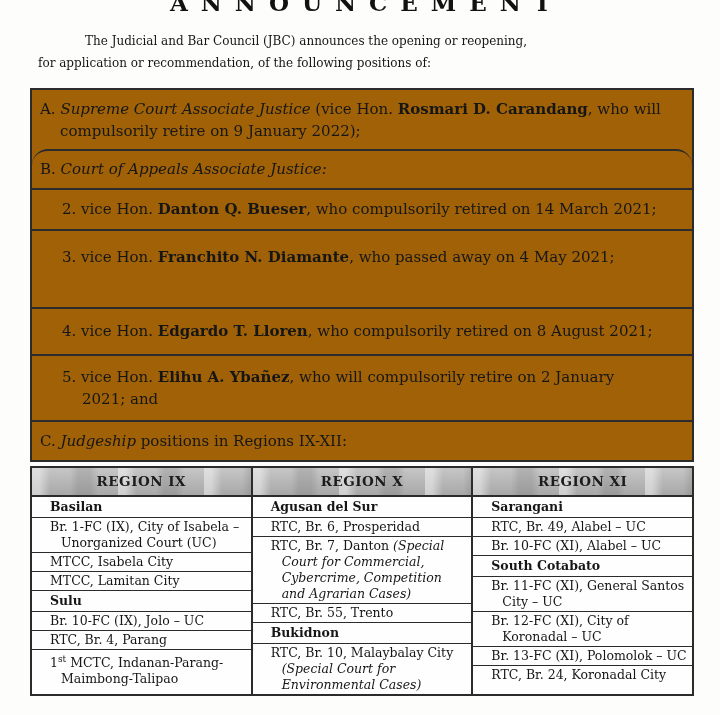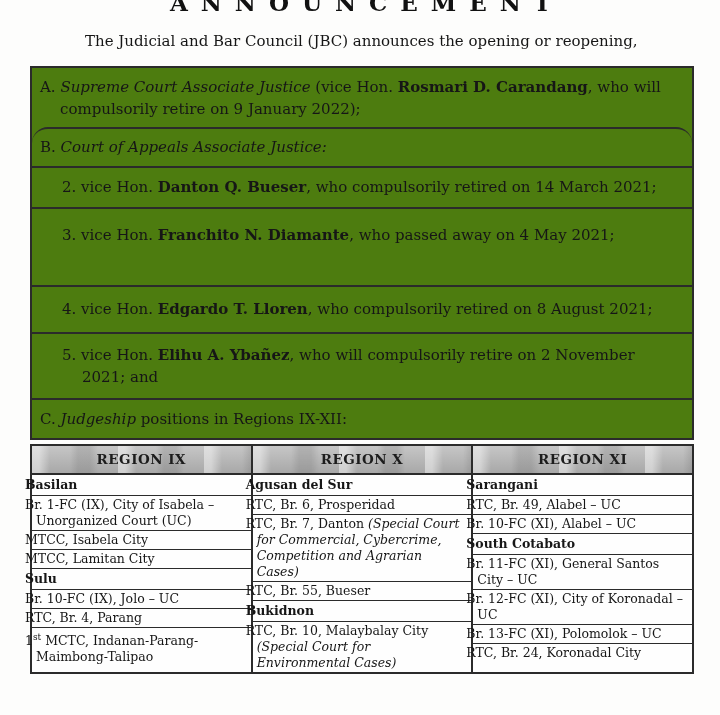--- a/index.html
+++ b/index.html
@@ -19,29 +19,29 @@
     text-align:center;
     font-size:23px;
     font-weight:bold;
     letter-spacing:13px;
     white-space:nowrap;
     color:#111;
   }
   
   .intro {
     margin:14px 40px 0 38px;
-    font-size:15px;
+    font-size:12px;
     line-height:22px;
     text-indent:47px;
   }
   
   .box {
     margin:14px 26px 0 30px;
     border:2px solid #2b2b2b;
-    background:#4d7c0f;
+    background:#a16207;
   }
   .sec { border-top:2px solid #2b2b2b; font-size:15px; line-height:22px; }
   .sec:first-child { border-top:none; }
   .sec .txt { padding-left:20px; text-indent:-20px; margin:0 10px 0 8px; }
   .sec.num .txt { margin-left:30px; margin-right:10px; }
   .sec:nth-child(1){ padding:8px 0 7px; }
   .sec:nth-child(2){ padding:7px 0 8px;border-radius:16px; }
   .sec:nth-child(3){ padding:8px 0 9px; }
   .sec:nth-child(4){ padding:15px 0; }
   .sec:nth-child(5){ padding:11px 0 12px;margin-top:24px; }
@@ -71,52 +71,52 @@
     border-bottom:2px solid #2b2b2b;
     background-color:#b5b5b5;
     background-image:
       repeating-linear-gradient(90deg, rgba(255,255,255,0.45) 0 7px, rgba(255,255,255,0) 18px 38px, rgba(90,90,90,0.18) 46px 58px, rgba(255,255,255,0) 66px 86px),
       linear-gradient(#c6c6c6, #a8a8a8);
   }
   .jcell {
     border-top:1.5px solid #2b2b2b;
     font-size:12.5px;
     line-height:16px;
-    padding:1px 5px 1px 4px;
+    padding:1px 5px 1px 29px;
     text-indent:-11px;
   }
   .jcell:nth-child(2){ border-top:none; }
   .jcell.b { padding-top:2px; padding-bottom:2px; }
 </style>
 </head>
 <body>
 
 <div class="page">
   <h1 class="doc-title">ANNOUNCEMENT</h1>
 
-  <p class="intro"><span>The Judicial and Bar Council (JBC) announces the opening or reopening,</span><br></p>
+  <p class="intro"><span>The Judicial and Bar Council (JBC) announces the opening or reopening,</span><br><span>for application or recommendation, of the following positions of:</span></p>
 
   <div class="box" id="sections">
       <div class="sec plain">
         <p class="txt"><span>A. </span><span class="i">Supreme Court Associate Justice</span><span> (vice Hon. </span><span class="b">Rosmari D. Carandang</span><span>, who will</span><br><span>compulsorily retire on 9 January 2022);</span></p>
       </div>
       <div class="sec plain">
         <p class="txt"><span>B. </span><span class="i">Court of Appeals Associate Justice:</span></p>
       </div>
       <div class="sec num">
         <p class="txt"><span>2. vice Hon. </span><span class="b">Danton Q. Bueser</span><span>, who compulsorily retired on 14 March 2021;</span></p>
       </div>
       <div class="sec num">
         <p class="txt"><span>3. vice Hon. </span><span class="b">Franchito N. Diamante</span><span>, who passed away on 4 May 2021;</span></p>
       </div>
       <div class="sec num">
         <p class="txt"><span>4. vice Hon. </span><span class="b">Edgardo T. Lloren</span><span>, who compulsorily retired on 8 August 2021;</span></p>
       </div>
       <div class="sec num">
-        <p class="txt"><span>5. vice Hon. </span><span class="b">Elihu A. Ybañez</span><span>, who will compulsorily retire on 2 November</span><br><span>2021; and</span></p>
+        <p class="txt"><span>5. vice Hon. </span><span class="b">Elihu A. Ybañez</span><span>, who will compulsorily retire on 2 January</span><br><span>2021; and</span></p>
       </div>
       <div class="sec plain">
         <p class="txt"><span>C. </span><span class="i">Judgeship</span><span> positions in Regions IX-XII:</span></p>
       </div>
     </div>
 
   <div class="jtable" id="region-table">
       <div class="jcol">
         <div class="jhead">REGION IX</div>
         <div class="jcell b"><span>Basilan</span></div>
@@ -126,21 +126,21 @@
         <div class="jcell b"><span>Sulu</span></div>
         <div class="jcell"><span>Br. 10-FC (IX), Jolo – UC</span></div>
         <div class="jcell"><span>RTC, Br. 4, Parang</span></div>
         <div class="jcell"><span>1</span><span class="sup">st</span><span> MCTC, Indanan-Parang-Maimbong-Talipao</span></div>
       </div>
       <div class="jcol">
         <div class="jhead">REGION X</div>
         <div class="jcell b"><span>Agusan del Sur</span></div>
         <div class="jcell"><span>RTC, Br. 6, Prosperidad</span></div>
         <div class="jcell"><span>RTC, Br. 7, Danton </span><span class="i">(Special Court for Commercial, Cybercrime, Competition and Agrarian Cases)</span></div>
-        <div class="jcell"><span>RTC, Br. 55, Bueser</span></div>
+        <div class="jcell"><span>RTC, Br. 55, Trento</span></div>
         <div class="jcell b"><span>Bukidnon</span></div>
         <div class="jcell"><span>RTC, Br. 10, Malaybalay City </span><span class="i">(Special Court for Environmental Cases)</span></div>
       </div>
       <div class="jcol">
         <div class="jhead">REGION XI</div>
         <div class="jcell b"><span>Sarangani</span></div>
         <div class="jcell"><span>RTC, Br. 49, Alabel – UC</span></div>
         <div class="jcell"><span>Br. 10-FC (XI), Alabel – UC</span></div>
         <div class="jcell b"><span>South Cotabato</span></div>
         <div class="jcell"><span>Br. 11-FC (XI), General Santos City – UC</span></div>

